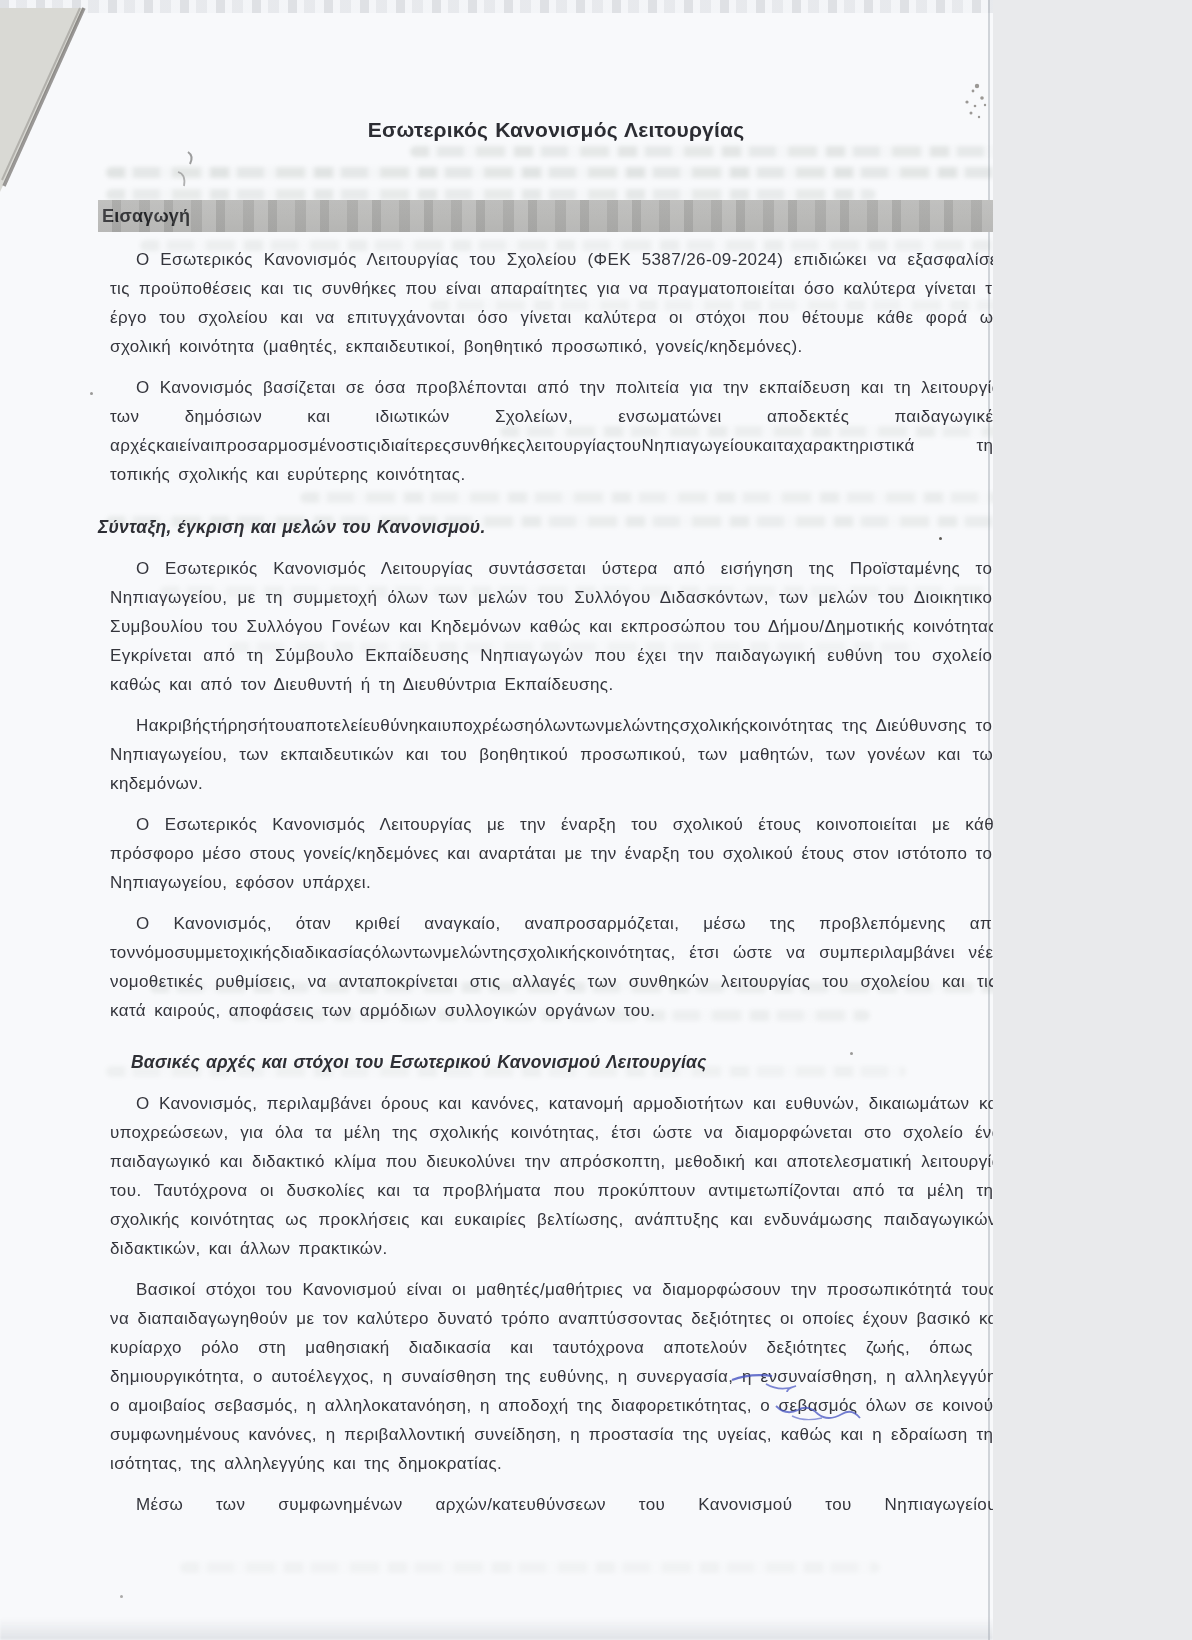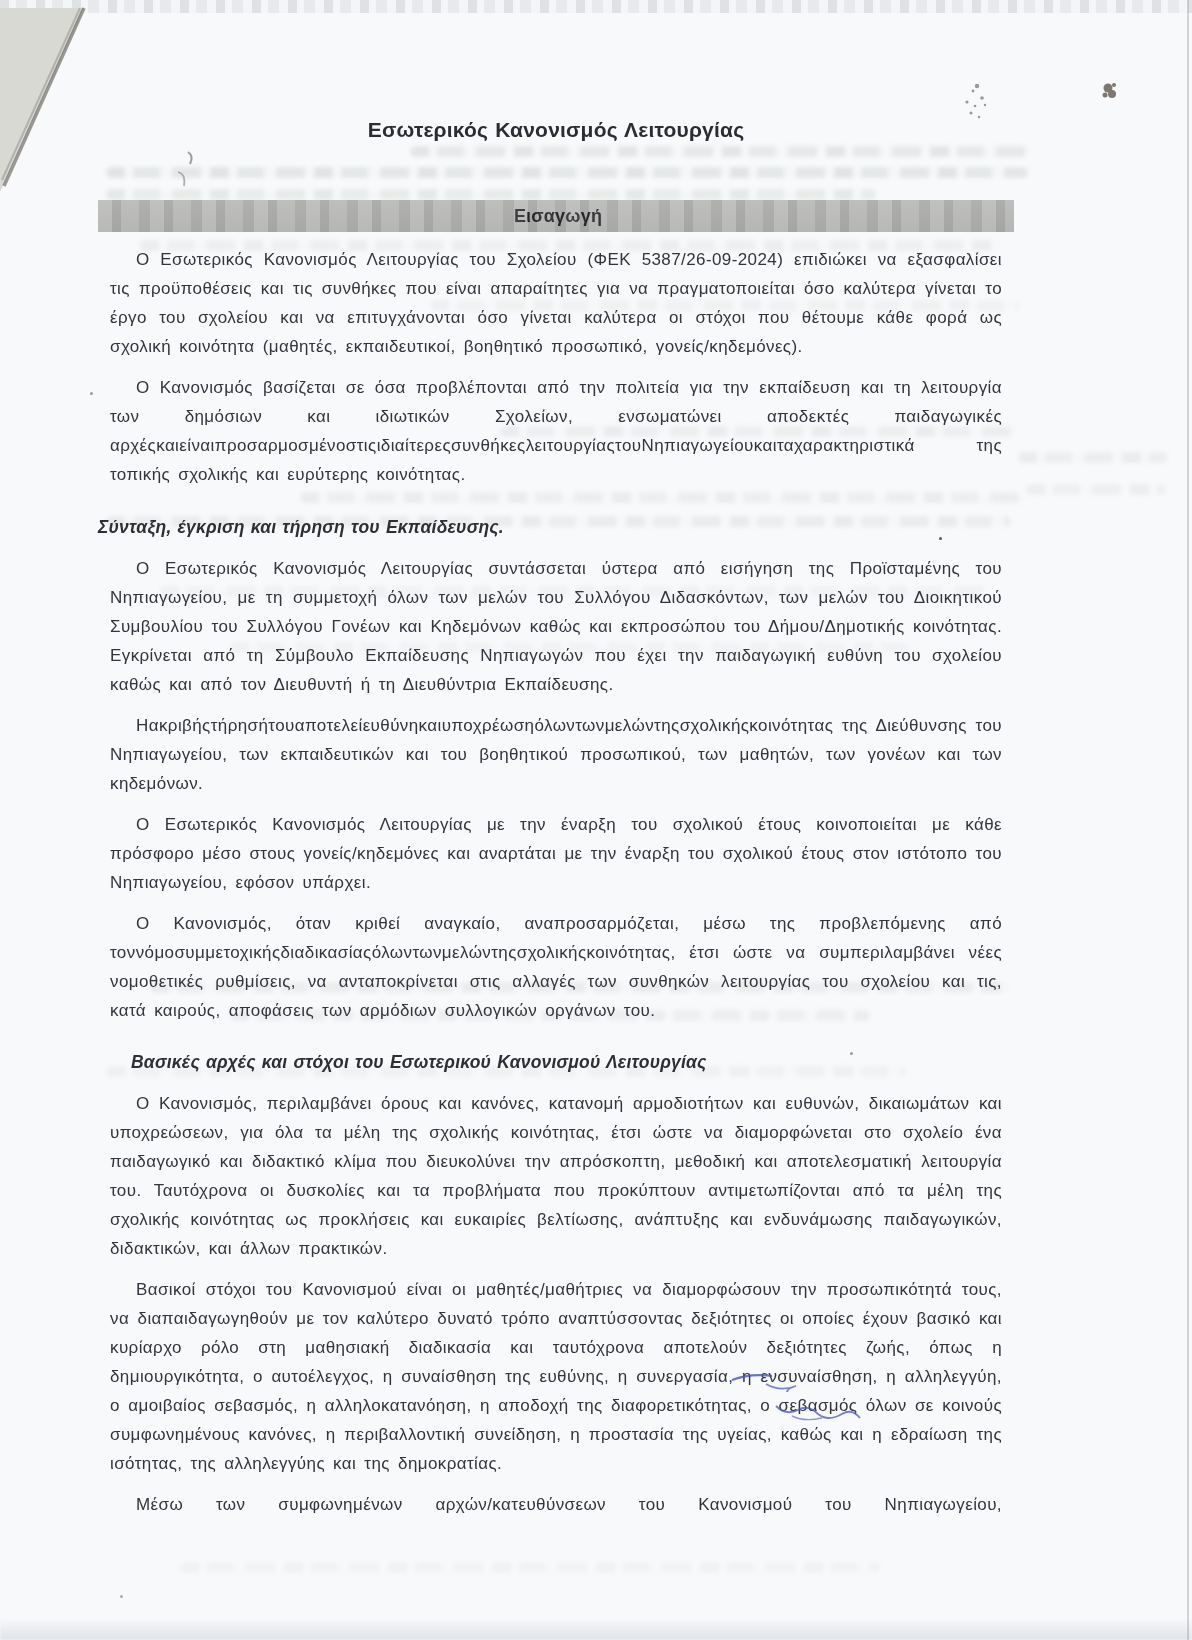--- a/index.html
+++ b/index.html
@@ -1,19 +1,19 @@
 <!DOCTYPE html>
 <html lang="el"><head>
 <meta charset="utf-8">
 <style>
   html,body{margin:0;padding:0;}
   body{background:#e9eaec;}
   .page{
     position:relative;
-    width:1192px;height:1640px;
+    width:993px;height:1640px;
     background:#f8f9fb;
     overflow:hidden;
     font-family:"Liberation Sans", sans-serif;
     color:#34353c;
   }
   
   .top-scan-band{
     position:absolute;top:0;left:0;width:100%;height:13px;
     background:repeating-linear-gradient(90deg,
       rgba(120,128,138,.30) 0 9px, rgba(205,209,214,.12) 9px 16px,
@@ -47,21 +47,21 @@
   .doc-title{
     margin:0 0 56px;text-align:center;
     font-size:21px;line-height:28px;font-weight:bold;color:#2c2d33;
     letter-spacing:.2px;word-spacing:1px;
   }
   .banner{
     position:relative;
     margin:0 0 13px;height:32px;line-height:32px;
     background:linear-gradient(180deg,#b7b7b5,#adadab);
     font-size:18px;font-weight:bold;color:#1f2023;
-    padding-left:4px;letter-spacing:.2px;text-align:center;
+    padding-left:4px;letter-spacing:.2px;
   }
   .banner::after{
     content:"";position:absolute;inset:0;
     background:repeating-linear-gradient(90deg,
       rgba(255,255,255,.14) 0 14px, rgba(90,90,90,.10) 14px 23px,
       rgba(255,255,255,.10) 23px 41px, rgba(100,100,100,.08) 41px 52px);
     pointer-events:none;
   }
   .para{
     margin:12px;text-align:justify;text-indent:26px;
@@ -148,21 +148,21 @@
   </svg>
 
   <div class="content">
     <div class="doc-title">Εσωτερικός Κανονισμός Λειτουργίας</div>
 
     <div class="banner">Εισαγωγή</div>
 
     <p class="para">Ο Εσωτερικός Κανονισμός Λειτουργίας του Σχολείου (ΦΕΚ 5387/26-09-2024) επιδιώκει να εξασφαλίσει τις προϋποθέσεις και τις συνθήκες που είναι απαραίτητες για να πραγματοποιείται όσο καλύτερα γίνεται το έργο του σχολείου και να επιτυγχάνονται όσο γίνεται καλύτερα οι στόχοι που θέτουμε κάθε φορά ως σχολική κοινότητα (μαθητές, εκπαιδευτικοί, βοηθητικό προσωπικό, γονείς/κηδεμόνες).</p>
     <p class="para">Ο Κανονισμός βασίζεται σε όσα προβλέπονται από την πολιτεία για την εκπαίδευση και τη λειτουργία των δημόσιων και ιδιωτικών Σχολείων, ενσωματώνει αποδεκτές παιδαγωγικές αρχέςκαιείναιπροσαρμοσμένοστιςιδιαίτερεςσυνθήκεςλειτουργίαςτουΝηπιαγωγείουκαιταχαρακτηριστικά της τοπικής σχολικής και ευρύτερης κοινότητας.</p>
 
-    <div class="section-heading">Σύνταξη, έγκριση και τήρηση του Εκπαίδευσης.</div>
+    <div class="section-heading">Σύνταξη, έγκριση και μελών του Κανονισμού.</div>
     <p class="para">Ο Εσωτερικός Κανονισμός Λειτουργίας συντάσσεται ύστερα από εισήγηση της Προϊσταμένης του Νηπιαγωγείου, με τη συμμετοχή όλων των μελών του Συλλόγου Διδασκόντων, των μελών του Διοικητικού Συμβουλίου του Συλλόγου Γονέων και Κηδεμόνων καθώς και εκπροσώπου του Δήμου/Δημοτικής κοινότητας. Εγκρίνεται από τη Σύμβουλο Εκπαίδευσης Νηπιαγωγών που έχει την παιδαγωγική ευθύνη του σχολείου καθώς και από τον Διευθυντή ή τη Διευθύντρια Εκπαίδευσης.</p>
     <p class="para">Ηακριβήςτήρησήτουαποτελείευθύνηκαιυποχρέωσηόλωντωνμελώντηςσχολικήςκοινότητας της Διεύθυνσης του Νηπιαγωγείου, των εκπαιδευτικών και του βοηθητικού προσωπικού, των μαθητών, των γονέων και των κηδεμόνων.</p>
     <p class="para">Ο Εσωτερικός Κανονισμός Λειτουργίας με την έναρξη του σχολικού έτους κοινοποιείται με κάθε πρόσφορο μέσο στους γονείς/κηδεμόνες και αναρτάται με την έναρξη του σχολικού έτους στον ιστότοπο του Νηπιαγωγείου, εφόσον υπάρχει.</p>
     <p class="para">Ο Κανονισμός, όταν κριθεί αναγκαίο, αναπροσαρμόζεται, μέσω της προβλεπόμενης από τοννόμοσυμμετοχικήςδιαδικασίαςόλωντωνμελώντηςσχολικήςκοινότητας, έτσι ώστε να συμπεριλαμβάνει νέες νομοθετικές ρυθμίσεις, να ανταποκρίνεται στις αλλαγές των συνθηκών λειτουργίας του σχολείου και τις, κατά καιρούς, αποφάσεις των αρμόδιων συλλογικών οργάνων του.</p>
 
     <div class="section-heading second">Βασικές αρχές και στόχοι του Εσωτερικού Κανονισμού Λειτουργίας</div>
     <p class="para">Ο Κανονισμός, περιλαμβάνει όρους και κανόνες, κατανομή αρμοδιοτήτων και ευθυνών, δικαιωμάτων και υποχρεώσεων, για όλα τα μέλη της σχολικής κοινότητας, έτσι ώστε να διαμορφώνεται στο σχολείο ένα παιδαγωγικό και διδακτικό κλίμα που διευκολύνει την απρόσκοπτη, μεθοδική και αποτελεσματική λειτουργία του. Ταυτόχρονα οι δυσκολίες και τα προβλήματα που προκύπτουν αντιμετωπίζονται από τα μέλη της σχολικής κοινότητας ως προκλήσεις και ευκαιρίες βελτίωσης, ανάπτυξης και ενδυνάμωσης παιδαγωγικών, διδακτικών, και άλλων πρακτικών.</p>
     <p class="para">Βασικοί στόχοι του Κανονισμού είναι οι μαθητές/μαθήτριες να διαμορφώσουν την προσωπικότητά τους, να διαπαιδαγωγηθούν με τον καλύτερο δυνατό τρόπο αναπτύσσοντας δεξιότητες οι οποίες έχουν βασικό και κυρίαρχο ρόλο στη μαθησιακή διαδικασία και ταυτόχρονα αποτελούν δεξιότητες ζωής, όπως η δημιουργικότητα, ο αυτοέλεγχος, η συναίσθηση της ευθύνης, η συνεργασία, η ενσυναίσθηση, η αλληλεγγύη, ο αμοιβαίος σεβασμός, η αλληλοκατανόηση, η αποδοχή της διαφορετικότητας, ο σεβασμός όλων σε κοινούς συμφωνημένους κανόνες, η περιβαλλοντική συνείδηση, η προστασία της υγείας, καθώς και η εδραίωση της ισότητας, της αλληλεγγύης και της δημοκρατίας.</p>
     <p class="para last-justified">Μέσω των συμφωνημένων αρχών/κατευθύνσεων του Κανονισμού του Νηπιαγωγείου,</p>
   </div>

